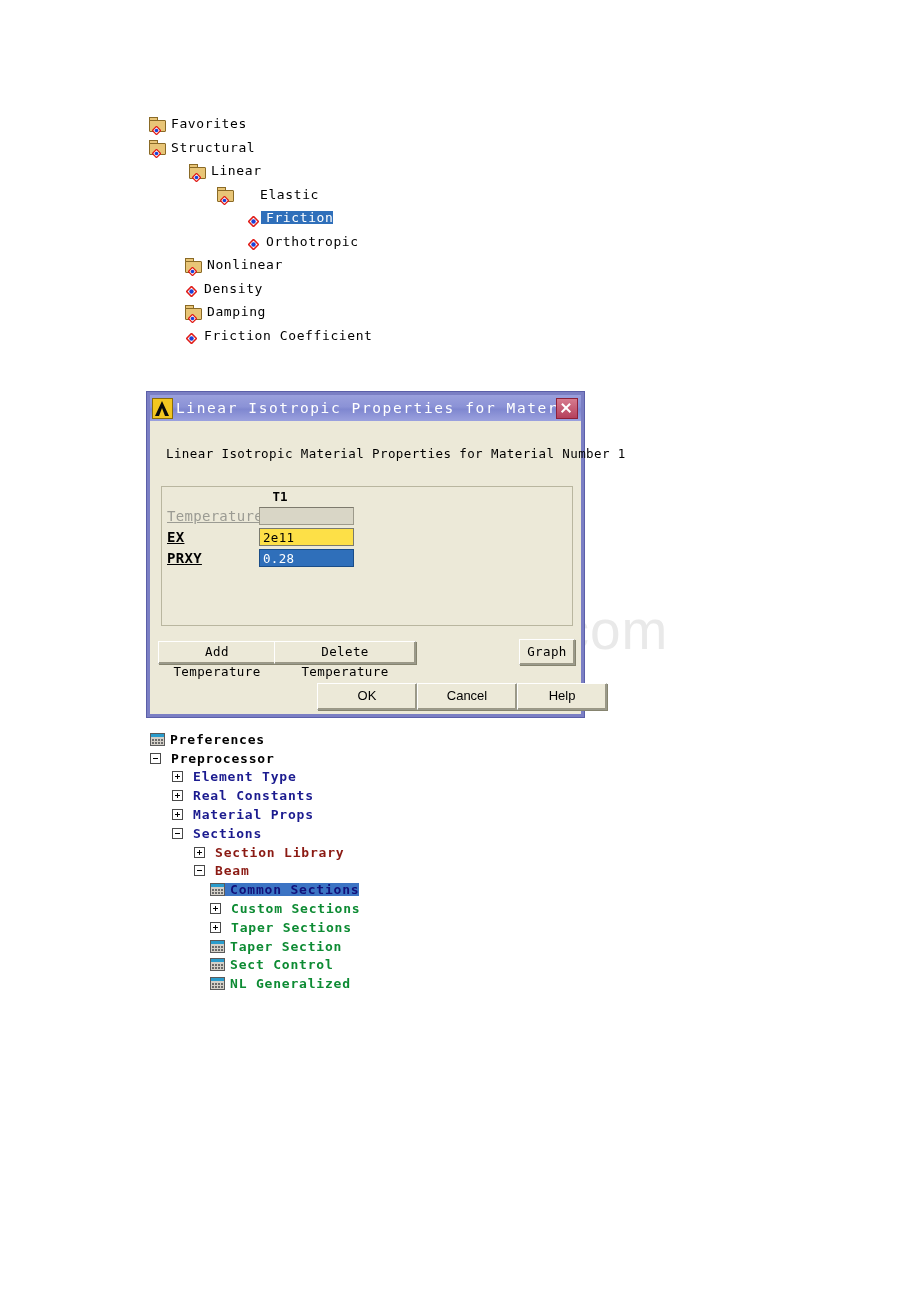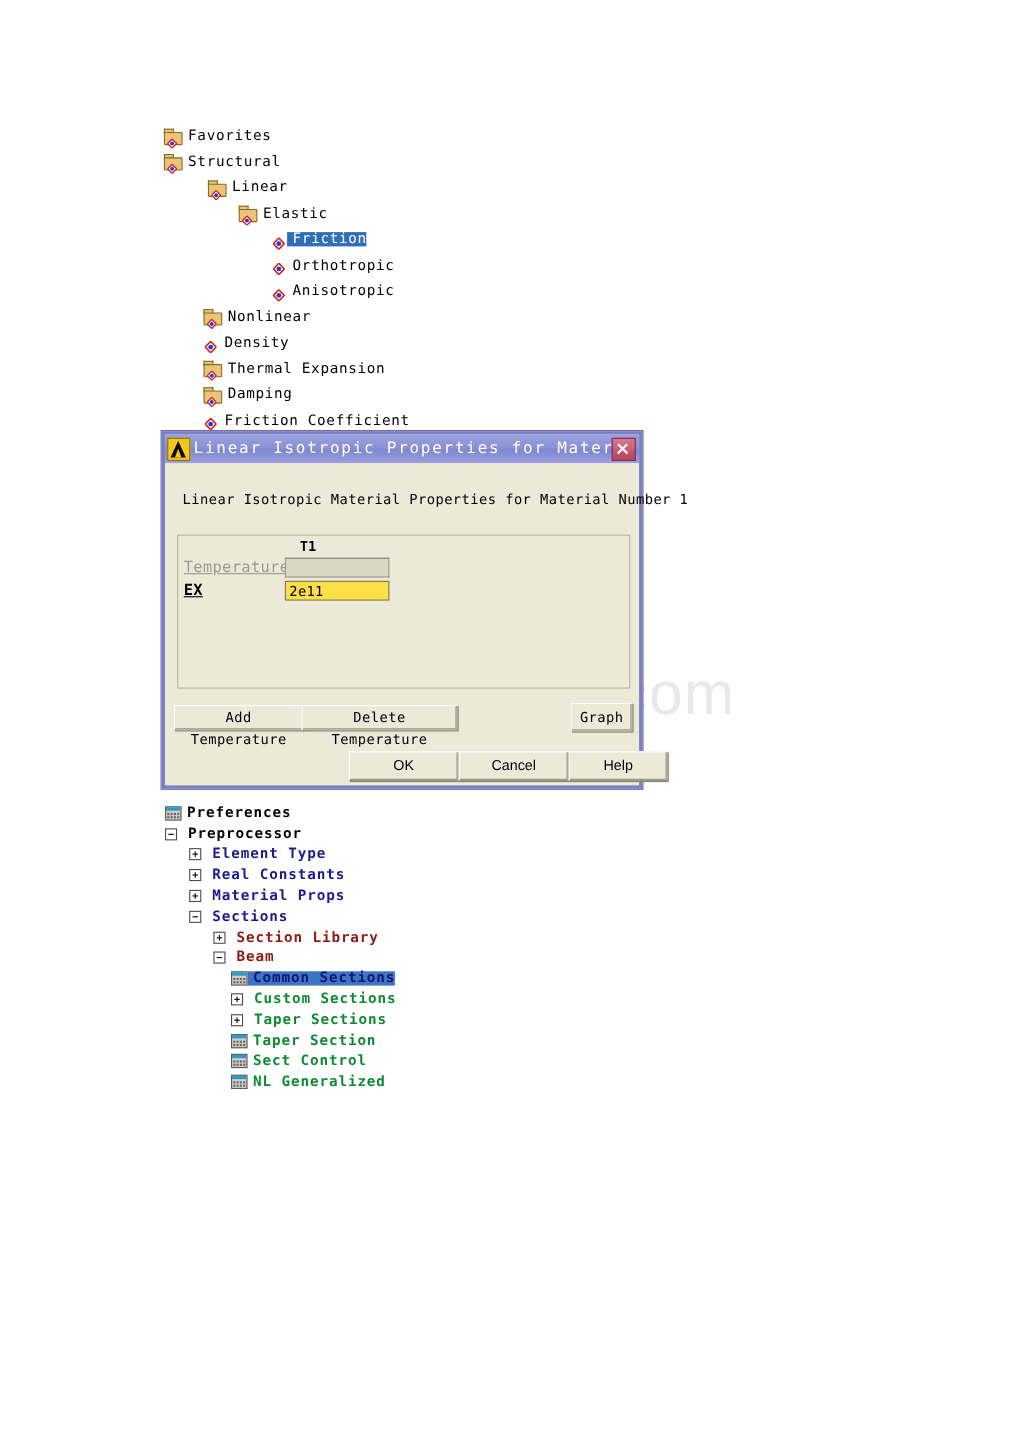--- a/index.html
+++ b/index.html
@@ -18,21 +18,21 @@
   .tlabel{font-size:13px;line-height:13px;padding-left:5px;letter-spacing:.6px;}
 
   
   #tree-material{left:149px;top:112px;}
   #tree-material .tlabel{color:#000;}
   #tree-material .sel .tlabel{background:#2f6fba;color:#ffffff;}
 
   
   .ind1{padding-left:0px;}
   .ind2{padding-left:40px;text-align:center;}
-  .ind3{padding-left:68px;}
+  .ind3{padding-left:68px;gap:21px;}
   .ind4{padding-left:98px;}
   .ind5{padding-left:36px;}
 
   
   .ic{position:relative;flex:0 0 auto;width:16px;height:14px;}
 
   
   .ic-folder{width:17px;height:14px;}
   .ic-folder .fbody{position:absolute;left:0;top:3px;width:15px;height:10px;
      background:#e8c577;border:1px solid #8a6a26;border-radius:0 1px 1px 1px;}
@@ -192,59 +192,39 @@
     </div>
     <div class="trow ind4">
       <span class="ic ic-dia">
         <span class="fdia"><svg class="diamond" viewBox="0 0 12 12">
             <polygon points="6,0.4 11.4,6 6,11.6 0.6,6" fill="#ffffff" stroke="#e01b18" stroke-width="1.6"></polygon>
             <circle cx="6" cy="6" r="2.4" fill="#1b3fd6"></circle>
           </svg></span>
       </span>
       <span class="tlabel">Orthotropic</span>
     </div>
-    <div class="trow ind4">
-      <span class="ic ic-dia">
-        <span class="fdia"><svg class="diamond" viewBox="0 0 12 12">
-            <polygon points="6,0.4 11.4,6 6,11.6 0.6,6" fill="#ffffff" stroke="#e01b18" stroke-width="1.6"></polygon>
-            <circle cx="6" cy="6" r="2.4" fill="#1b3fd6"></circle>
-          </svg></span>
-      </span>
-      <span class="tlabel">Anisotropic</span>
-    </div>
     <div class="trow ind5">
       <span class="ic ic-folder">
         <span class="ftab"></span>
         <span class="fbody"></span>
         <span class="fdia"><svg class="diamond" viewBox="0 0 12 12">
             <polygon points="6,0.4 11.4,6 6,11.6 0.6,6" fill="#ffffff" stroke="#e01b18" stroke-width="1.6"></polygon>
             <circle cx="6" cy="6" r="2.4" fill="#1b3fd6"></circle>
           </svg></span>
       </span>
       <span class="tlabel">Nonlinear</span>
     </div>
     <div class="trow ind5">
       <span class="ic ic-dia">
         <span class="fdia"><svg class="diamond" viewBox="0 0 12 12">
             <polygon points="6,0.4 11.4,6 6,11.6 0.6,6" fill="#ffffff" stroke="#e01b18" stroke-width="1.6"></polygon>
             <circle cx="6" cy="6" r="2.4" fill="#1b3fd6"></circle>
           </svg></span>
       </span>
       <span class="tlabel">Density</span>
-    </div>
-    <div class="trow ind5">
-      <span class="ic ic-folder">
-        <span class="ftab"></span>
-        <span class="fbody"></span>
-        <span class="fdia"><svg class="diamond" viewBox="0 0 12 12">
-            <polygon points="6,0.4 11.4,6 6,11.6 0.6,6" fill="#ffffff" stroke="#e01b18" stroke-width="1.6"></polygon>
-            <circle cx="6" cy="6" r="2.4" fill="#1b3fd6"></circle>
-          </svg></span>
-      </span>
-      <span class="tlabel">Thermal Expansion</span>
     </div>
     <div class="trow ind5">
       <span class="ic ic-folder">
         <span class="ftab"></span>
         <span class="fbody"></span>
         <span class="fdia"><svg class="diamond" viewBox="0 0 12 12">
             <polygon points="6,0.4 11.4,6 6,11.6 0.6,6" fill="#ffffff" stroke="#e01b18" stroke-width="1.6"></polygon>
             <circle cx="6" cy="6" r="2.4" fill="#1b3fd6"></circle>
           </svg></span>
       </span>
@@ -275,20 +255,24 @@
       <div class="t1">T1</div>
     </div>
     <div id="grid-rows">
         <div class="grow">
           <span class="rlbl dis">Temperatures</span>
           <span class="cell empty"></span>
         </div>
         <div class="grow">
           <span class="rlbl">EX</span>
           <span class="cell white">2e11</span>
+        </div>
+        <div class="grow">
+          <span class="rlbl">PRXY</span>
+          <span class="cell sel">0.28</span>
         </div>
       </div>
   </div>
 
   <div class="btn" id="btn-add-temp">Add Temperature</div>
   <div class="btn" id="btn-del-temp">Delete Temperature</div>
   <div class="btn" id="btn-graph">Graph</div>
   <div class="btn sans" id="btn-ok">OK</div>
   <div class="btn sans" id="btn-cancel">Cancel</div>
   <div class="btn sans" id="btn-help">Help</div>

